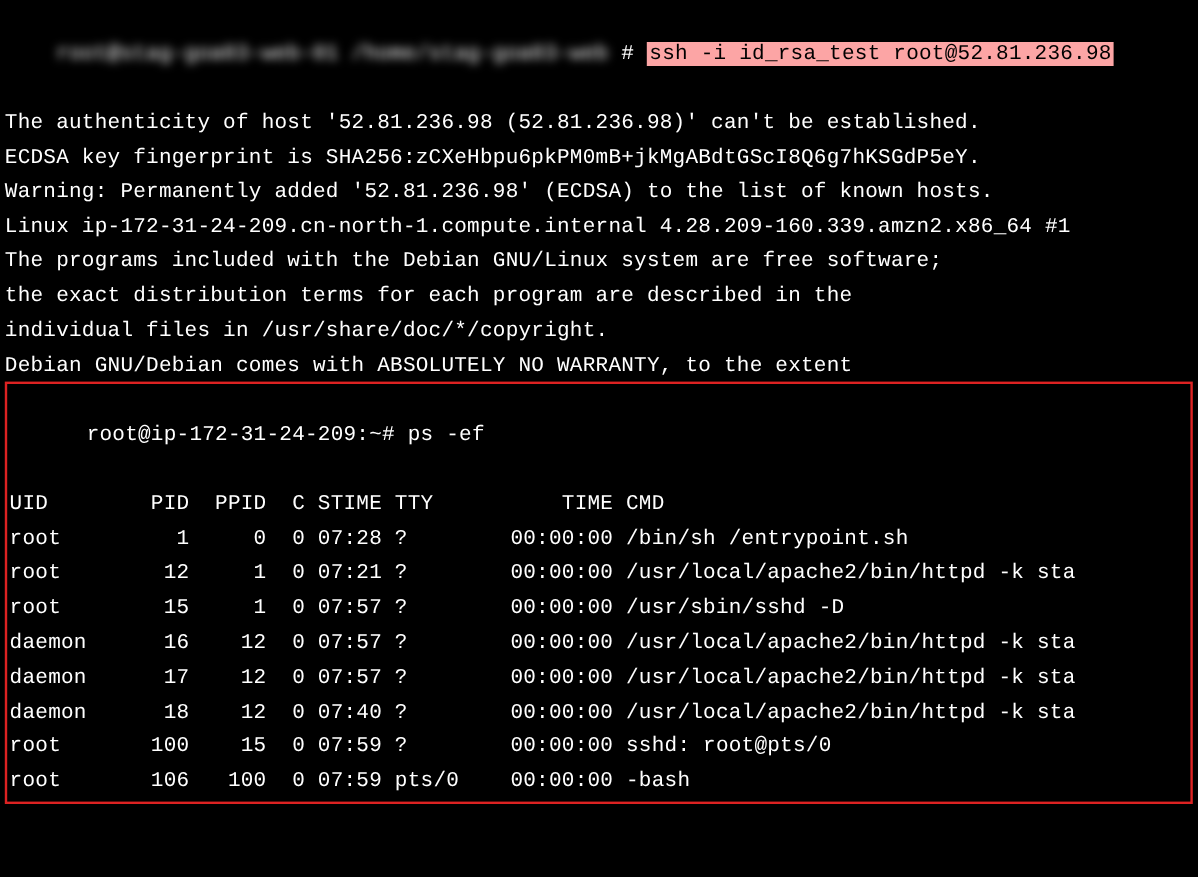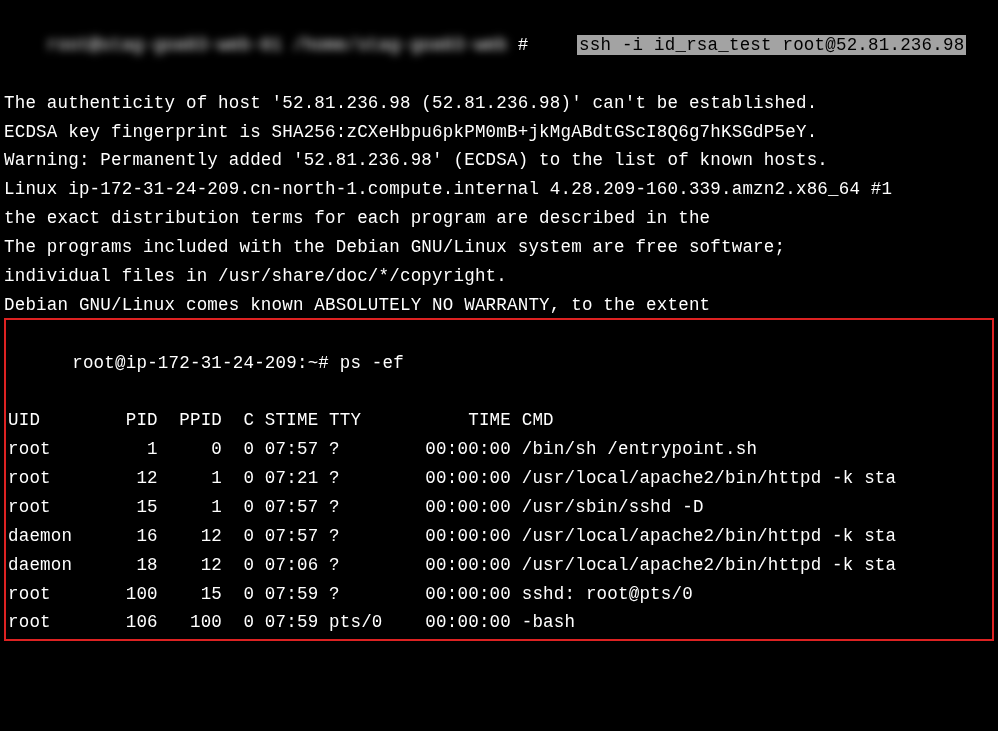--- a/index.html
+++ b/index.html
@@ -14,24 +14,23 @@
     height: 731px;
     overflow: hidden;
     letter-spacing: 0.2px;
   }
   .blurred {
     filter: blur(4px);
     -webkit-filter: blur(4px);
     display: inline-block;
   }
   .highlight-cmd {
-    background: #a3a3a3;
+    background: #fca5a5;
     color: #000;
     padding: 0 2px;
-    margin-left: 38px;
   }
   .red-box {
     border: 2px solid #d22;
     padding: 0 2px 2px 2px;
     margin-top: -2px;
   }
   .line { white-space: pre; }
   .prompt-hash { color: #fff; }
 </style>
 </head>
@@ -41,34 +40,35 @@
 
   <div class="line">
     <span class="blurred">root@stag-goa03-web-01 /home/stag-goa03-web</span><span class="prompt-hash"> # </span><span class="highlight-cmd">ssh -i id_rsa_test root@52.81.236.98</span>
   </div>
 
   <div class="line">The authenticity of host '52.81.236.98 (52.81.236.98)' can't be established.</div>
   <div class="line">ECDSA key fingerprint is SHA256:zCXeHbpu6pkPM0mB+jkMgABdtGScI8Q6g7hKSGdP5eY.</div>
   <div class="line">Warning: Permanently added '52.81.236.98' (ECDSA) to the list of known hosts.</div>
   <div class="line">Linux ip-172-31-24-209.cn-north-1.compute.internal 4.28.209-160.339.amzn2.x86_64 #1</div>
   <div class="line"></div>
+  <div class="line">The programs included with the Debian GNU/Linux system are free software;</div>
   <div class="line">the exact distribution terms for each program are described in the</div>
-  <div class="line">The programs included with the Debian GNU/Linux system are free software;</div>
   <div class="line">individual files in /usr/share/doc/*/copyright.</div>
   <div class="line"></div>
-  <div class="line">Debian GNU/Linux comes known ABSOLUTELY NO WARRANTY, to the extent</div>
+  <div class="line">Debian GNU/Debian comes with ABSOLUTELY NO WARRANTY, to the extent</div>
 
   <div class="red-box">
     <div class="line">
       <span>root@ip-172-31-24-209:~# </span><span>ps -ef</span>
     </div>
     <div class="line">UID        PID  PPID  C STIME TTY          TIME CMD</div>
-    <div class="line">root         1     0  0 07:57 ?        00:00:00 /bin/sh /entrypoint.sh</div>
+    <div class="line">root         1     0  0 07:28 ?        00:00:00 /bin/sh /entrypoint.sh</div>
     <div class="line">root        12     1  0 07:21 ?        00:00:00 /usr/local/apache2/bin/httpd -k sta</div>
     <div class="line">root        15     1  0 07:57 ?        00:00:00 /usr/sbin/sshd -D</div>
     <div class="line">daemon      16    12  0 07:57 ?        00:00:00 /usr/local/apache2/bin/httpd -k sta</div>
-    <div class="line">daemon      18    12  0 07:06 ?        00:00:00 /usr/local/apache2/bin/httpd -k sta</div>
+    <div class="line">daemon      17    12  0 07:57 ?        00:00:00 /usr/local/apache2/bin/httpd -k sta</div>
+    <div class="line">daemon      18    12  0 07:40 ?        00:00:00 /usr/local/apache2/bin/httpd -k sta</div>
     <div class="line">root       100    15  0 07:59 ?        00:00:00 sshd: root@pts/0</div>
     <div class="line">root       106   100  0 07:59 pts/0    00:00:00 -bash</div>
 
   </div>
 
 </div>
 
 </body></html>

